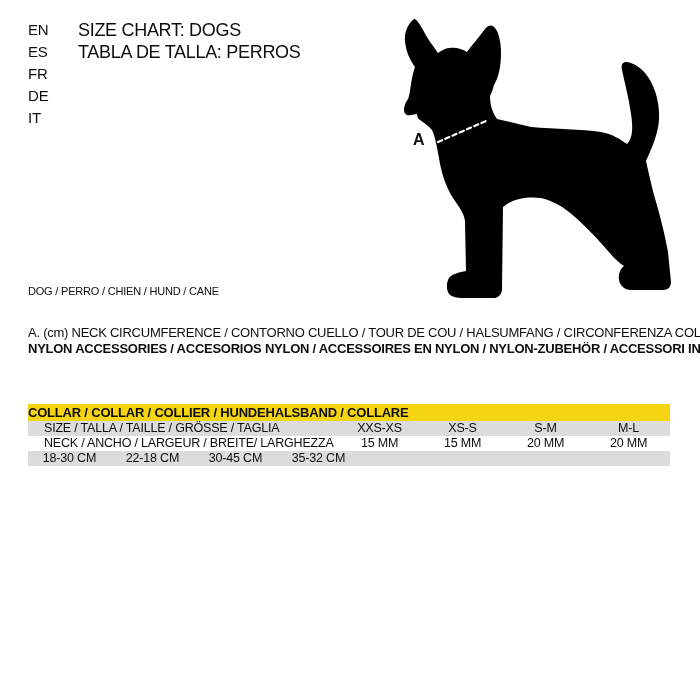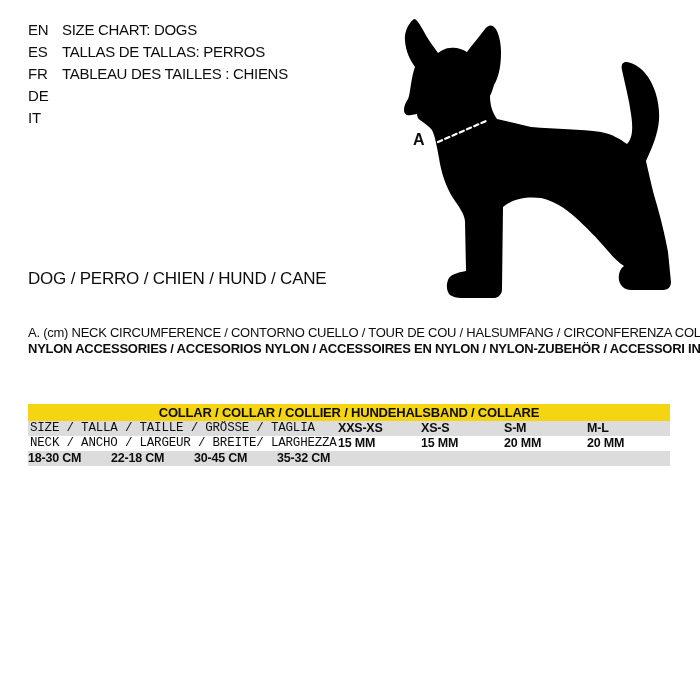--- a/index.html
+++ b/index.html
@@ -4,73 +4,72 @@
 <style>
   html,body { margin:0; padding:0; background:#ffffff; }
   .page {
     position:relative; width:700px; height:700px; background:#ffffff;
     font-family:"Liberation Sans","DejaVu Sans",sans-serif;
     color:#0d0d0d; overflow:hidden;
   }
 
   
   .lang-block { position:absolute; left:28px; top:19px; }
-  .lang-row { display:flex; height:22px; line-height:22px; }
+  .lang-row { display:flex; height:22px; line-height:22px;gap:16px; }
   .lang-code { width:34px; font-size:15px; letter-spacing:-0.2px; }
-  .lang-text { font-size:15px; letter-spacing:-0.3px; white-space:nowrap; }
+  .lang-text { font-size:18px; letter-spacing:-0.3px; white-space:nowrap; }
 
   
   .dog-svg { position:absolute; left:400px; top:14px; width:275px; height:286px; }
   .measure-label {
     position:absolute; left:413px; top:131px; width:18px;
     font-size:16px; font-weight:bold; letter-spacing:-0.3px;
   }
 
   
   .dog-caption {
-    position:absolute; left:28px; top:269px;
-    font-size:17px; letter-spacing:-0.2px; white-space:nowrap;
+    position:absolute; left:28px; top:285px;
+    font-size:11px; letter-spacing:-0.2px; white-space:nowrap;
   }
   .note-neck {
     position:absolute; left:28px; top:325px;
     font-size:13px; letter-spacing:-0.25px; white-space:nowrap;
   }
   .note-nylon {
     position:absolute; left:28px; top:341px;
     font-size:13px; font-weight:bold; letter-spacing:-0.25px; white-space:nowrap;
   }
 
   
   .size-table { position:absolute; left:28px; top:404px; width:642px; }
   .t-header {
     height:17px; line-height:17px; background:#F5D411;
-    font-size:13px; font-weight:bold; text-align:center; letter-spacing:-0.2px;
+    font-size:13px; font-weight:bold; letter-spacing:-0.2px;
   }
   .t-row { display:flex; height:15px; line-height:15px; font-size:12.5px; letter-spacing:-0.2px; }
   .t-row.alt { background:#DCDCDC; }
-  .t-label { width:310px; padding-left:2px; box-sizing:border-box; white-space:nowrap;font-family:Liberation Mono, monospace; }
-  .t-cell { width:83px; white-space:nowrap;font-weight:bold; }
+  .t-label { width:310px; padding-left:16px; box-sizing:border-box; white-space:nowrap; }
+  .t-cell { width:83px; text-align:center; white-space:nowrap; }
 </style>
 </head>
 <body>
 
 <div class="page">
 
   <div class="lang-block">
     <div class="lang-row">
       <span class="lang-code">EN</span>
       <span class="lang-text">SIZE CHART: DOGS</span>
     </div>
     <div class="lang-row">
       <span class="lang-code">ES</span>
-      <span class="lang-text">TALLAS DE TALLAS: PERROS</span>
+      <span class="lang-text">TABLA DE TALLA: PERROS</span>
     </div>
     <div class="lang-row">
       <span class="lang-code">FR</span>
-      <span class="lang-text">TABLEAU DES TAILLES : CHIENS</span>
     </div>
     <div class="lang-row">
       <span class="lang-code">DE</span>
     </div>
     <div class="lang-row">
       <span class="lang-code">IT</span>
     </div>
   </div>
 
   <svg class="dog-svg" viewBox="400 14 275 286" xmlns="http://www.w3.org/2000/svg">

